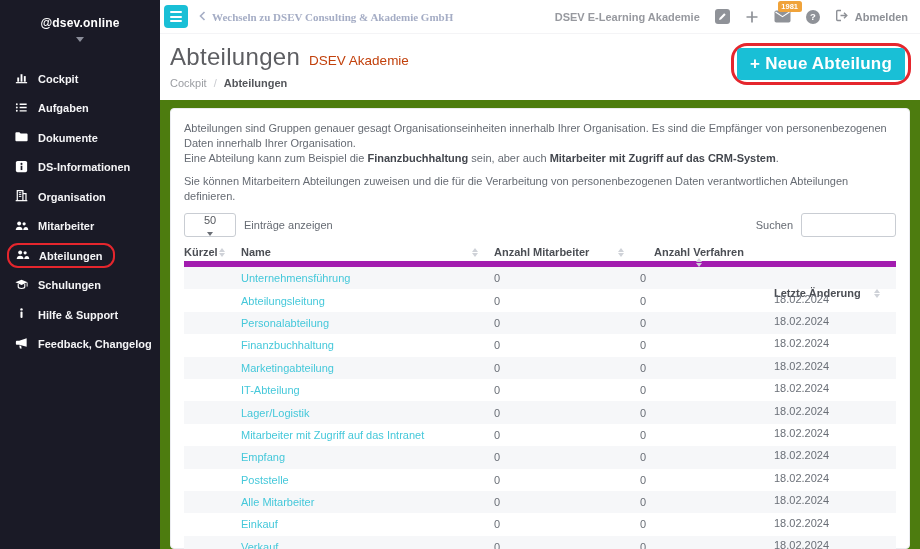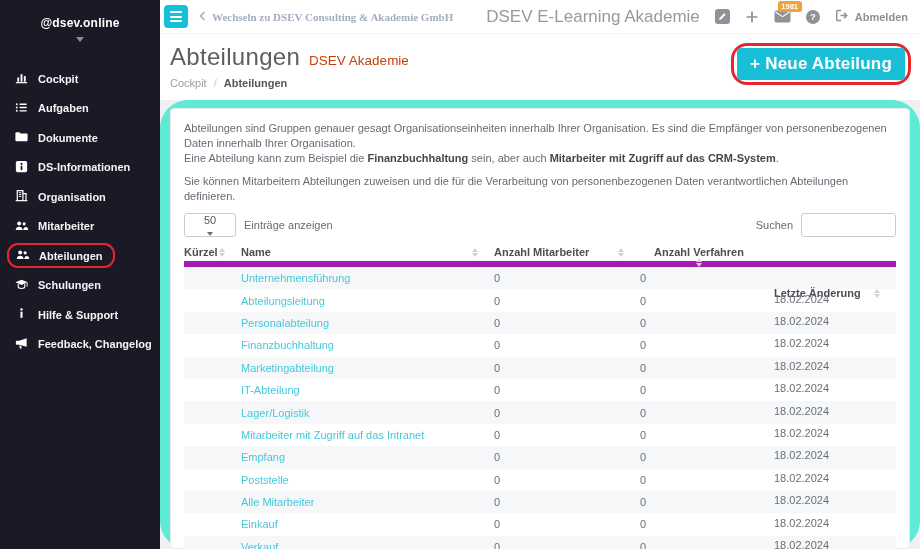--- a/index.html
+++ b/index.html
@@ -16,39 +16,39 @@
   .annot-side { display:inline-flex; align-items:center; gap:9px; border:2px solid #e5262d; border-radius:11px; padding:2px 10px 2px 6px; margin-left:-7px; }
 
   
   .main { margin-left:160px; height:549px; display:flex; flex-direction:column; }
 
   .topbar { height:33px; background:#fff; display:flex; align-items:center; padding:0 12px 0 4px; flex:0 0 auto; }
   .burger { width:24px; height:23px; background:#19bfd6; border-radius:4px; display:flex; flex-direction:column; justify-content:center; align-items:center; gap:2.5px; cursor:pointer; }
   .burger i { display:block; width:12px; height:2px; background:#fff; border-radius:1px; }
   .back-link { display:flex; align-items:center; gap:6px; margin-left:11px; color:#a5adc5; font-weight:bold; font-size:11px; cursor:pointer;font-family:Liberation Serif, serif; }
   .top-right { margin-left:auto; display:flex; align-items:center; gap:15px; }
-  .org-name { color:#97999f; font-size:17px; }
+  .org-name { color:#97999f; font-size:11px;font-weight:bold; }
   .icon-btn { display:flex; align-items:center; cursor:pointer; position:relative; }
   .help-circle { width:14px; height:14px; border-radius:50%; background:#8f9298; color:#fff; font-size:9.5px; font-weight:bold; display:flex; align-items:center; justify-content:center; }
   .help-circle::after { content:"?"; }
   .badge { position:absolute; top:-9px; left:4px; background:#f0a33a; color:#fff; font-size:7.5px; font-weight:bold; padding:1.5px 3.5px; border-radius:2.5px; line-height:1; }
   .logout { display:flex; align-items:center; gap:6px; color:#8d9096; font-weight:bold; font-size:11px; cursor:pointer; }
 
   .page-head { background:#fff; border-top:1px solid #f4f4f6; padding:9px 10px 10px; position:relative; flex:0 0 auto; height:67px; }
   .page-title-row { display:flex; align-items:baseline; gap:9px; }
   .page-title { font-size:24px; font-weight:500; color:#5d5e62; letter-spacing:.3px; }
   .page-subtitle { font-size:13.5px; color:#c2410c; }
   .breadcrumb { margin-top:6px; font-size:11px; display:flex; align-items:center; gap:7px; }
   .bc-root { color:#9b9da2; cursor:pointer; }
   .bc-sep { color:#c9cbd0; }
   .bc-current { color:#54565b; font-weight:bold; }
   .annot-btn { position:absolute; right:9px; top:9px; border:3px solid #e5262d; border-radius:16px; padding:2px 3px; }
   .new-btn { background:#19bfd6; color:#fff; border:none; border-radius:4px; font-family:inherit; font-size:17px; font-weight:bold; padding:6px 13px; cursor:pointer; letter-spacing:.2px; }
 
-  .content { flex:1 1 auto; background:#5eead4; padding:8px 10px 0;border-radius:28px; }
+  .content { flex:1 1 auto; background:#4d7c0f; padding:8px 10px 0; }
   .card { background:#fff; border:1px solid #ebecf0; border-radius:4px; padding:12px 13px 0; height:441px; }
 
   .intro { color:#666b73; font-size:11px; line-height:15px; }
   .intro b { color:#43474e; }
   .intro-p2 { margin-top:8px; }
 
   .controls { margin-top:9px; display:flex; align-items:center; }
   .select { width:52px; height:24px; border:1px solid #c9cdd3; border-radius:3px; display:flex; align-items:center; justify-content:space-between; padding:0 7px; color:#55585e; cursor:pointer; background:#fff;flex-direction:column; }
   .select-caret { width:0; height:0; border-left:3.5px solid transparent; border-right:3.5px solid transparent; border-top:4px solid #6b6f76; }
   .entries-label { margin-left:8px; color:#666b73; }

